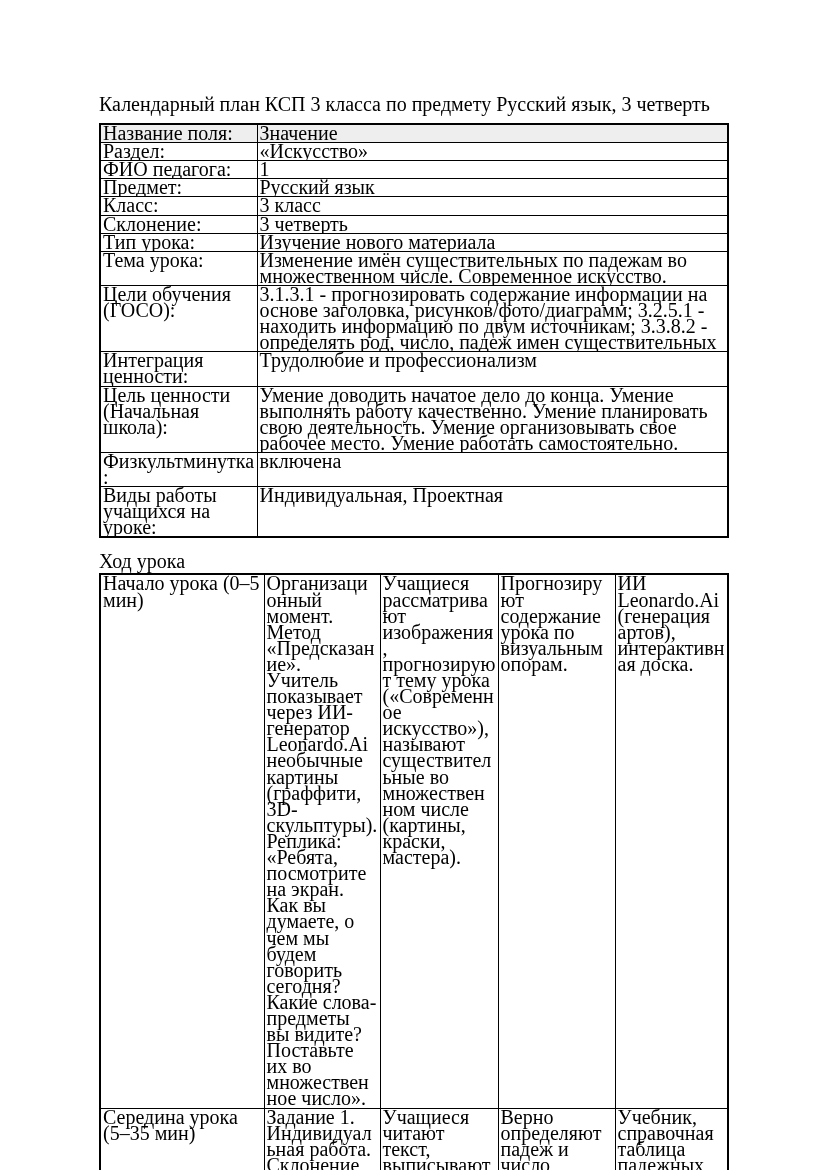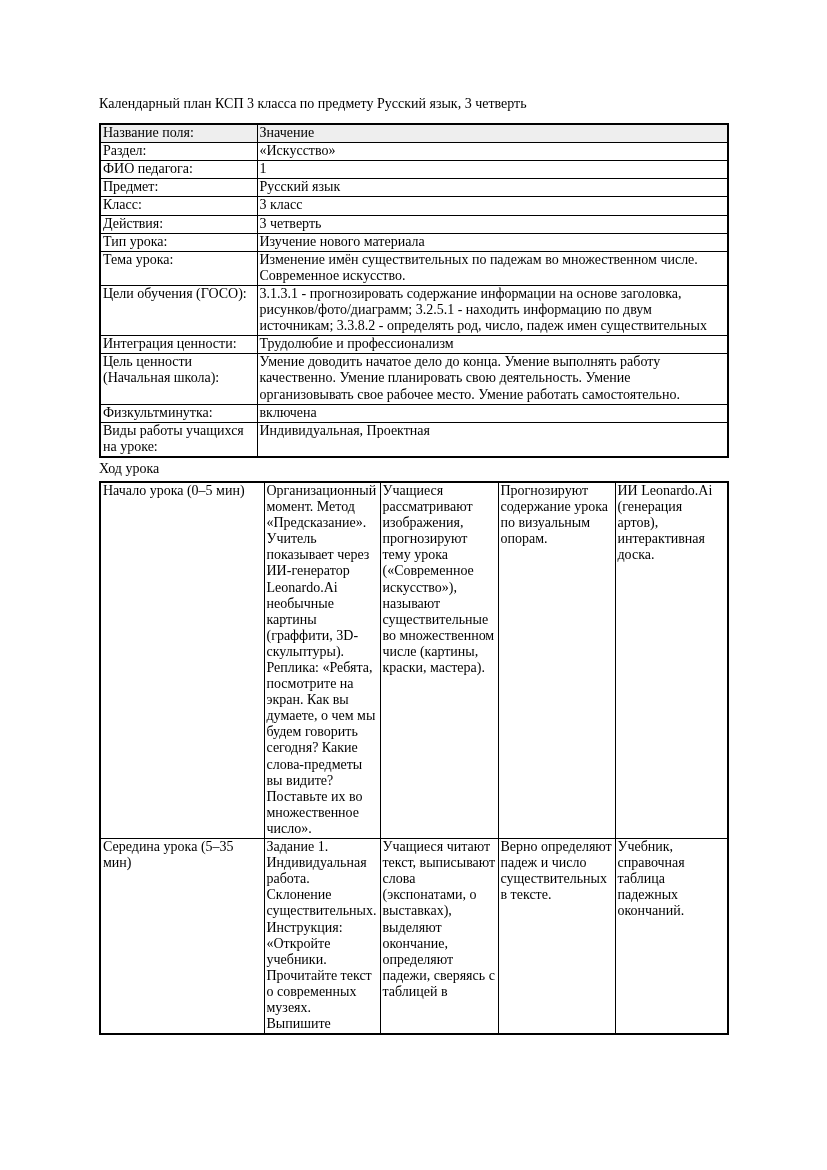--- a/index.html
+++ b/index.html
@@ -9,21 +9,21 @@
   }
   .page {
     position: relative;
     width: 827px;
     height: 1170px;
     box-sizing: border-box;
     background: var(--page-bg, #ffffff);
     overflow: hidden;
     padding: 96px 100px 0 99px;
     font-family: "Liberation Serif", "DejaVu Serif", serif;
-    font-size: 14px;
+    font-size: 20px;
     line-height: 16.1px;
     color: #000000;
   }
   .doc-title {
     margin: 0 0 11px 0;
     white-space: nowrap;
   }
   table {
     border-collapse: collapse;
     table-layout: fixed;
@@ -34,21 +34,21 @@
     border: 1px solid var(--border-color, #000);
     padding: 0 2px 1px 2px;
     vertical-align: top;
     overflow: hidden;
     word-wrap: break-word;
   }
   tr.head-row td {
     background: var(--header-bg, #eeeeee);
   }
   .section-heading {
-    margin: 3px 0 4px 0;
+    margin: 15px 0 4px 0;
   }
 </style>
 </head>
 <body>
 
 <div class="page">
 
   <p class="doc-title">Календарный план КСП 3 класса по предмету Русский язык, 3 четверть</p>
 
   <table class="meta-table">
@@ -71,21 +71,21 @@
         </tr>
         <tr>
           <td>Предмет:</td>
           <td>Русский язык</td>
         </tr>
         <tr>
           <td>Класс:</td>
           <td>3 класс</td>
         </tr>
         <tr>
-          <td>Действия:</td>
+          <td>Склонение:</td>
           <td>3 четверть</td>
         </tr>
         <tr>
           <td>Тип урока:</td>
           <td>Изучение нового материала</td>
         </tr>
         <tr>
           <td>Тема урока:</td>
           <td>Изменение имён существительных по падежам во множественном числе. Современное искусство.</td>
         </tr>

